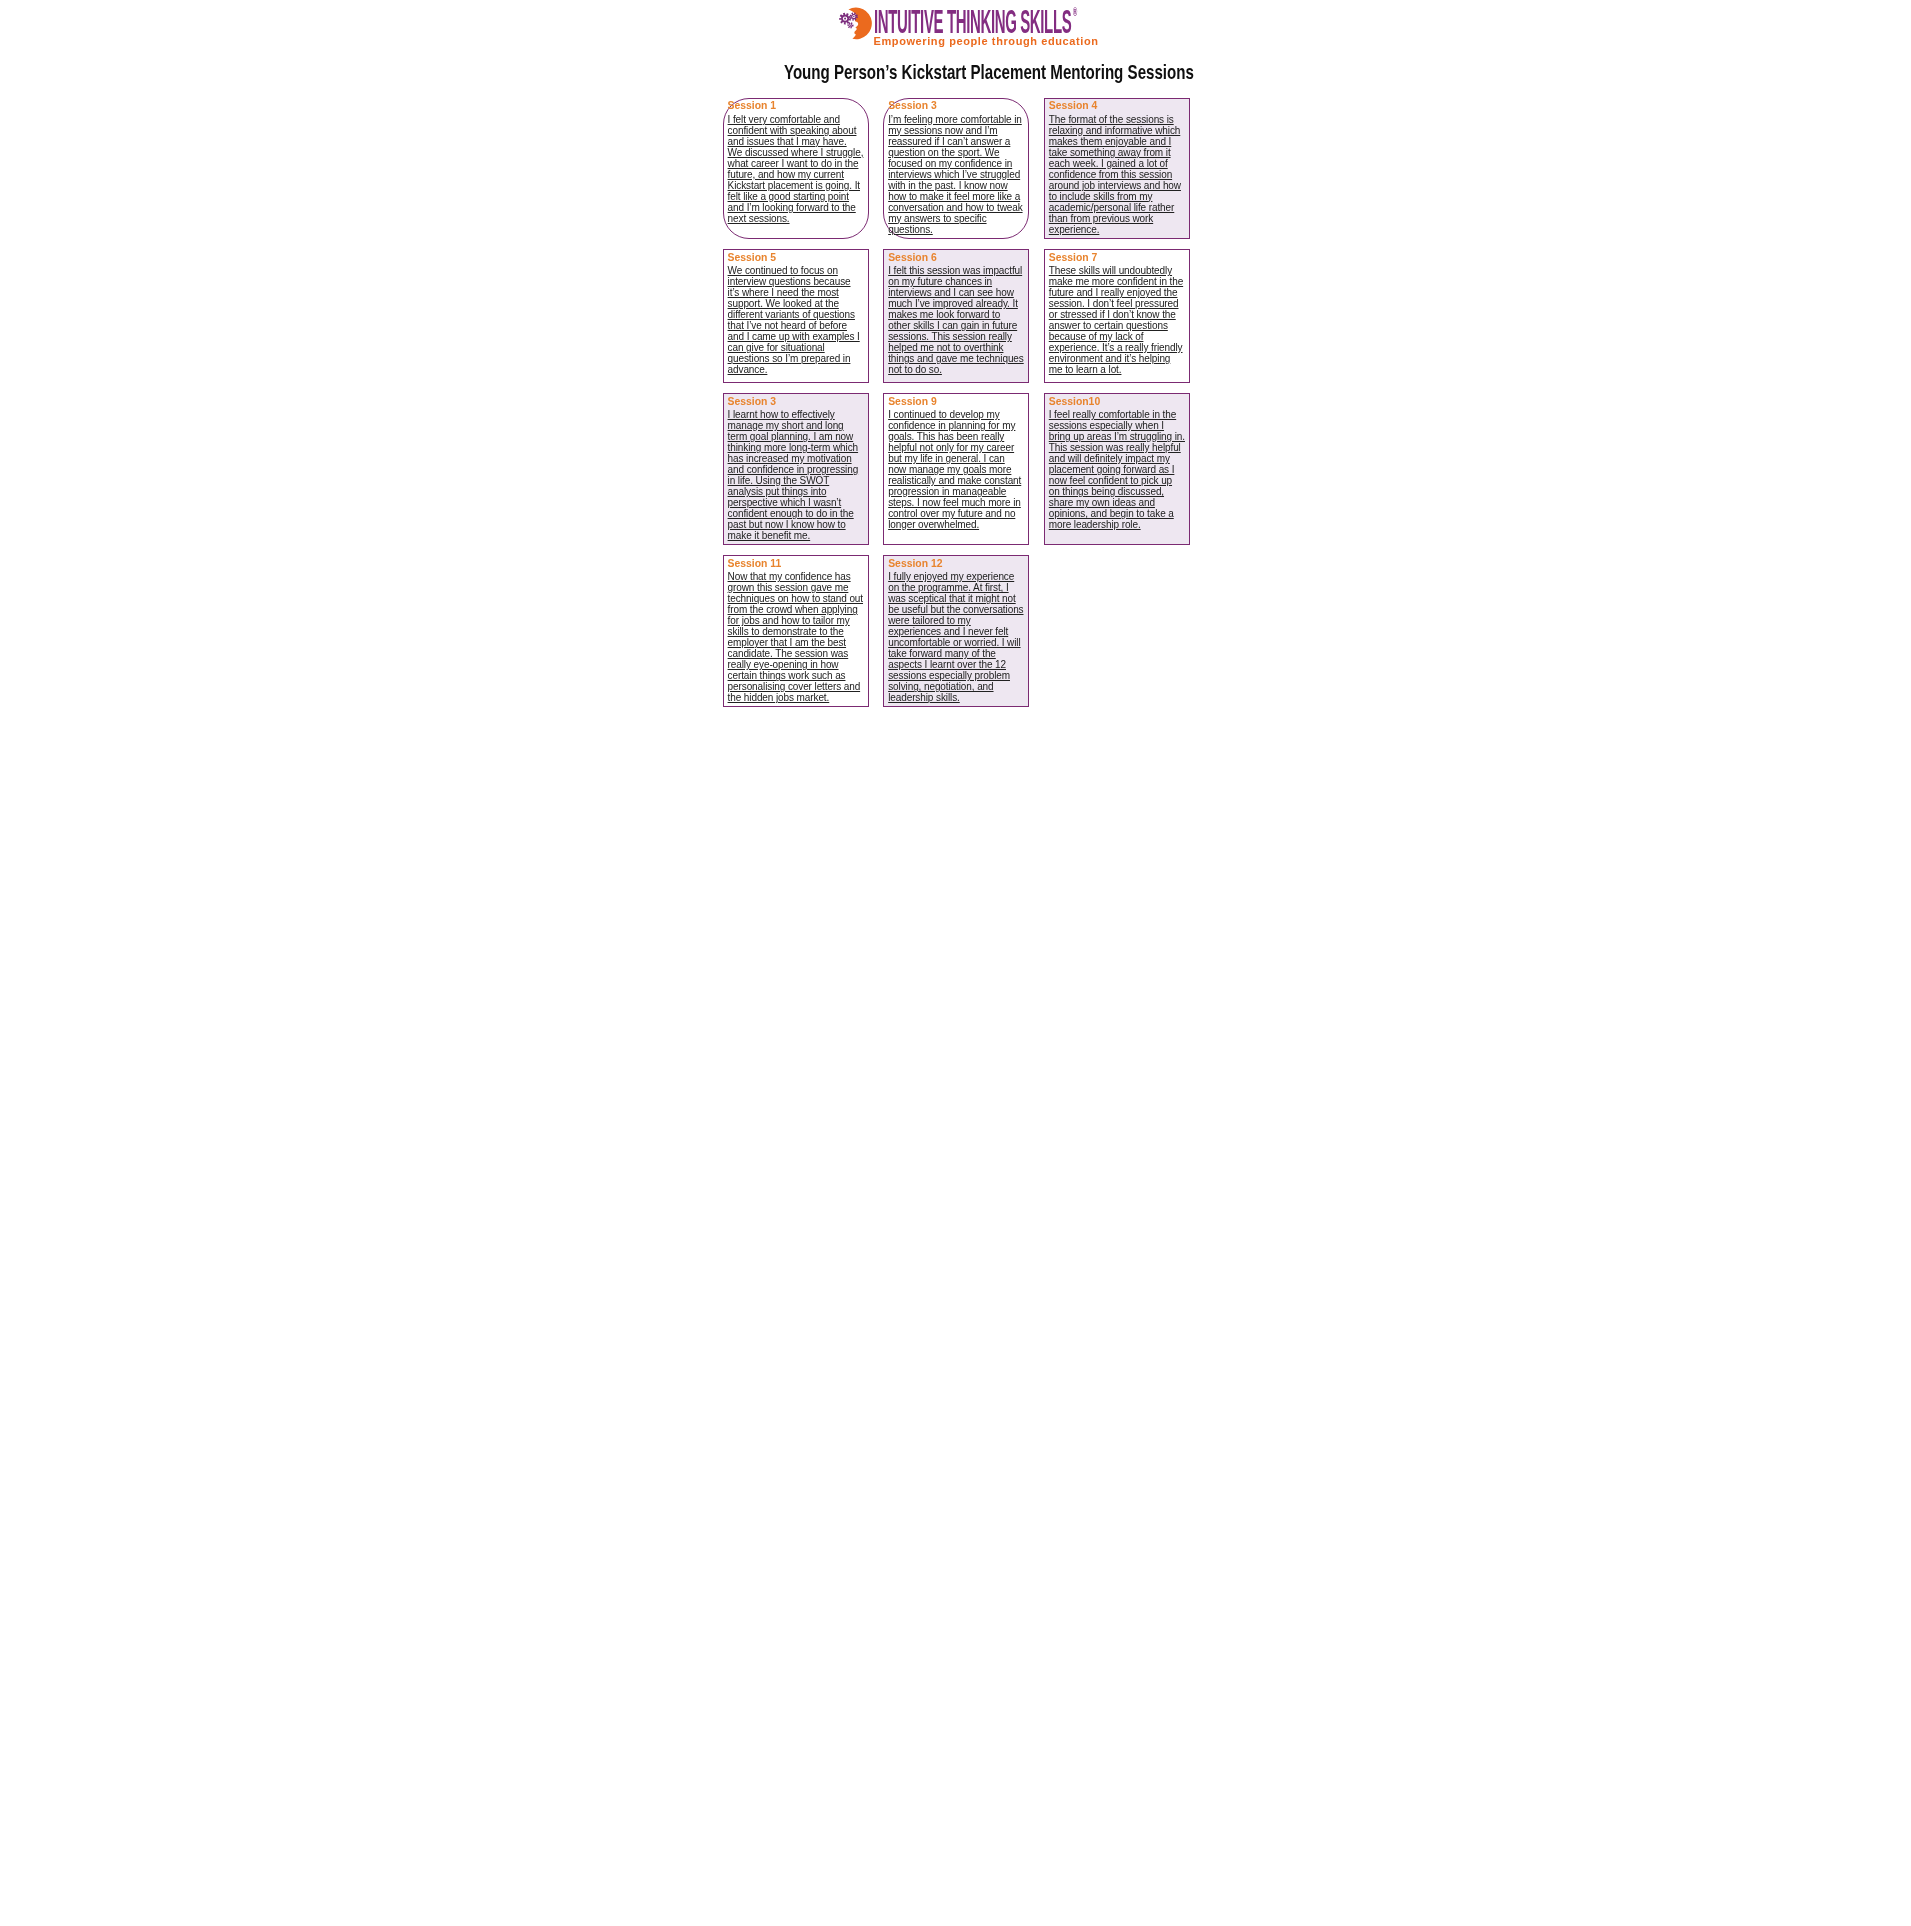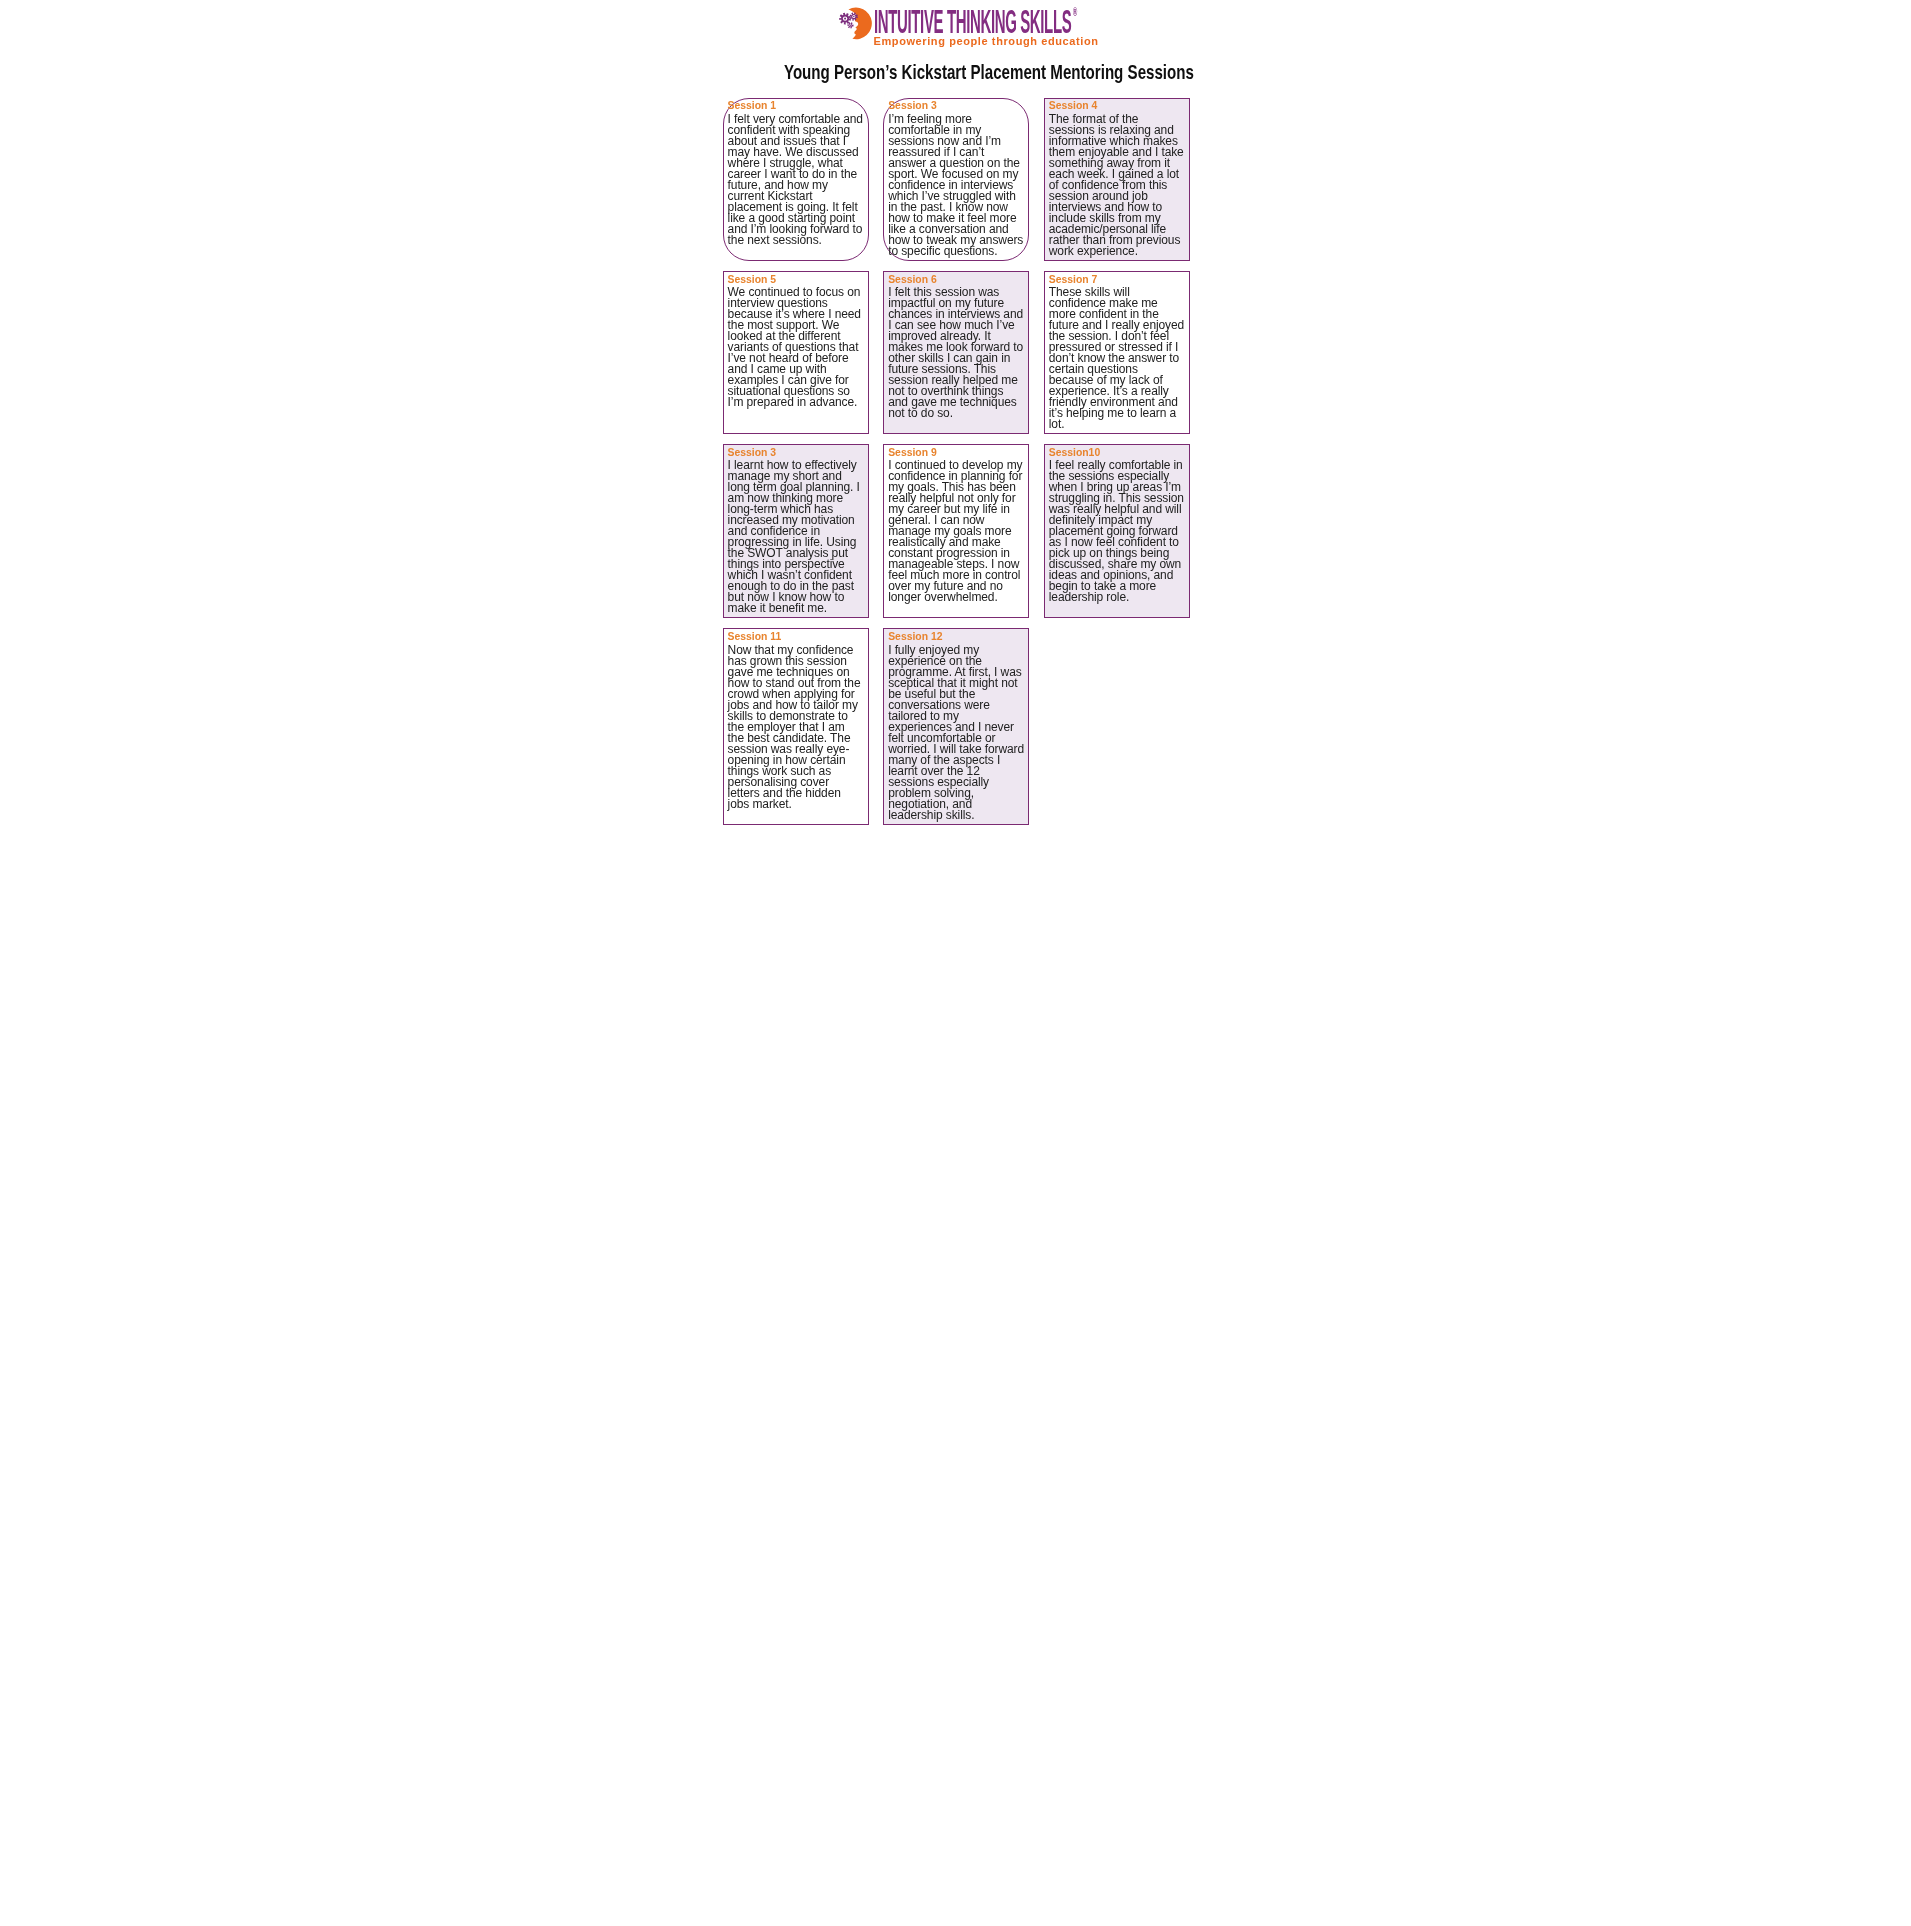--- a/index.html
+++ b/index.html
@@ -89,24 +89,25 @@
   .r4 { min-height: 143px; }
   .card-title {
     margin: 0;
     font-size: 10.4px;
     font-weight: bold;
     color: #E8842E;
     line-height: 1.2;
   }
   .card-text {
     margin: 0.8px 0 0 0;
-    font-size: 12px;
+    font-size: 10px;
     line-height: 11px;
     letter-spacing: -0.1px;
     color: #212121;
+    text-decoration: underline;
   }
 </style>
 </head>
 <body>
 
 <div class="page">
 
   <header>
     <div class="logo">
       <svg class="logo-head" viewBox="0 0 110 112" aria-hidden="true">
@@ -170,21 +171,21 @@
       <h2 class="card-title">Session 5</h2>
       <p class="card-text">We continued to focus on interview questions because it’s where I need the most support. We looked at the different variants of questions that I’ve not heard of before and I came up with examples I can give for situational questions so I’m prepared in advance.</p>
     </section>
     <section class="card r2 tinted">
       <h2 class="card-title">Session 6</h2>
       <p class="card-text">I felt this session was impactful on my future chances in interviews and I can see how much I’ve improved already. It makes me look forward to other skills I can gain in future sessions. This session really helped me not to overthink things and gave me techniques not to do so.</p>
     </section>
 
     <section class="card r3">
       <h2 class="card-title">Session 7</h2>
-      <p class="card-text">These skills will confidence make me more confident in the future and I really enjoyed the session. I don’t feel pressured or stressed if I don’t know the answer to certain questions because of my lack of experience. It’s a really friendly environment and it’s helping me to learn a lot.</p>
+      <p class="card-text">These skills will undoubtedly make me more confident in the future and I really enjoyed the session. I don’t feel pressured or stressed if I don’t know the answer to certain questions because of my lack of experience. It’s a really friendly environment and it’s helping me to learn a lot.</p>
     </section>
     <section class="card r3 tinted">
       <h2 class="card-title">Session 3</h2>
       <p class="card-text">I learnt how to effectively manage my short and long term goal planning. I am now thinking more long-term which has increased my motivation and confidence in progressing in life. Using the SWOT analysis put things into perspective which I wasn’t confident enough to do in the past but now I know how to make it benefit me.</p>
     </section>
     <section class="card r3">
       <h2 class="card-title">Session 9</h2>
       <p class="card-text">I continued to develop my confidence in planning for my goals. This has been really helpful not only for my career but my life in general. I can now manage my goals more realistically and make constant progression in manageable steps. I now feel much more in control over my future and no longer overwhelmed.</p>
     </section>
 

